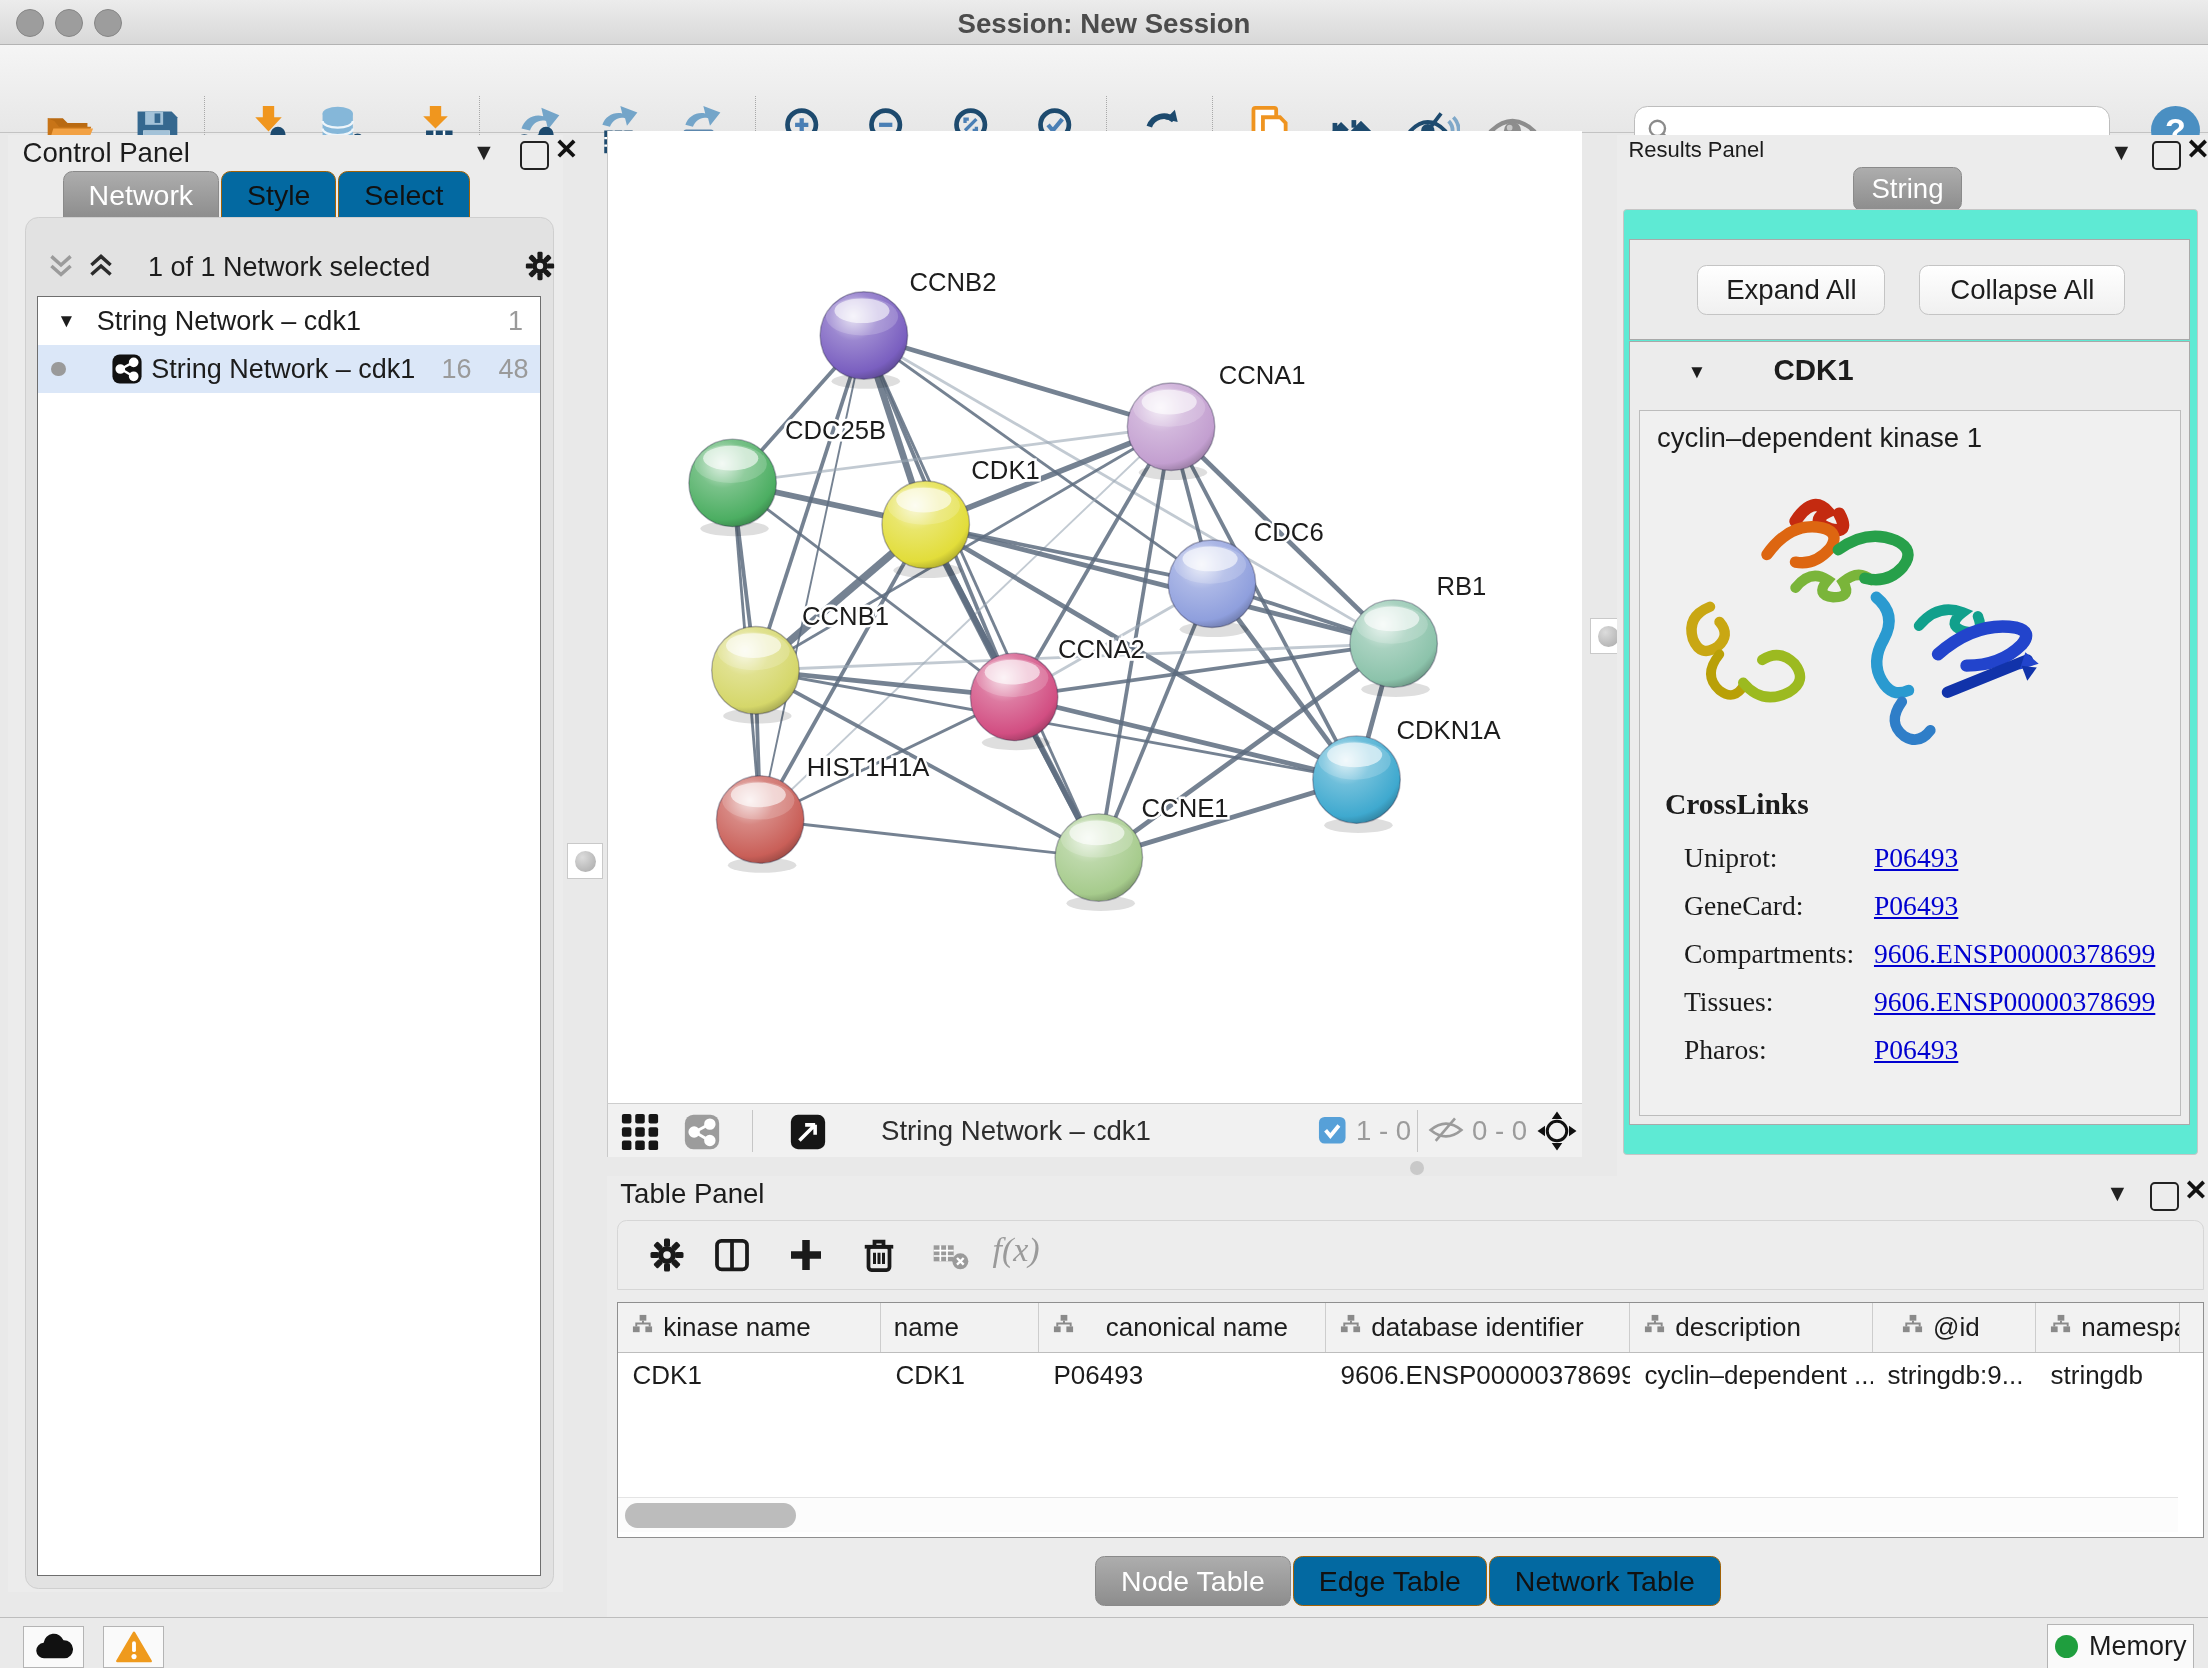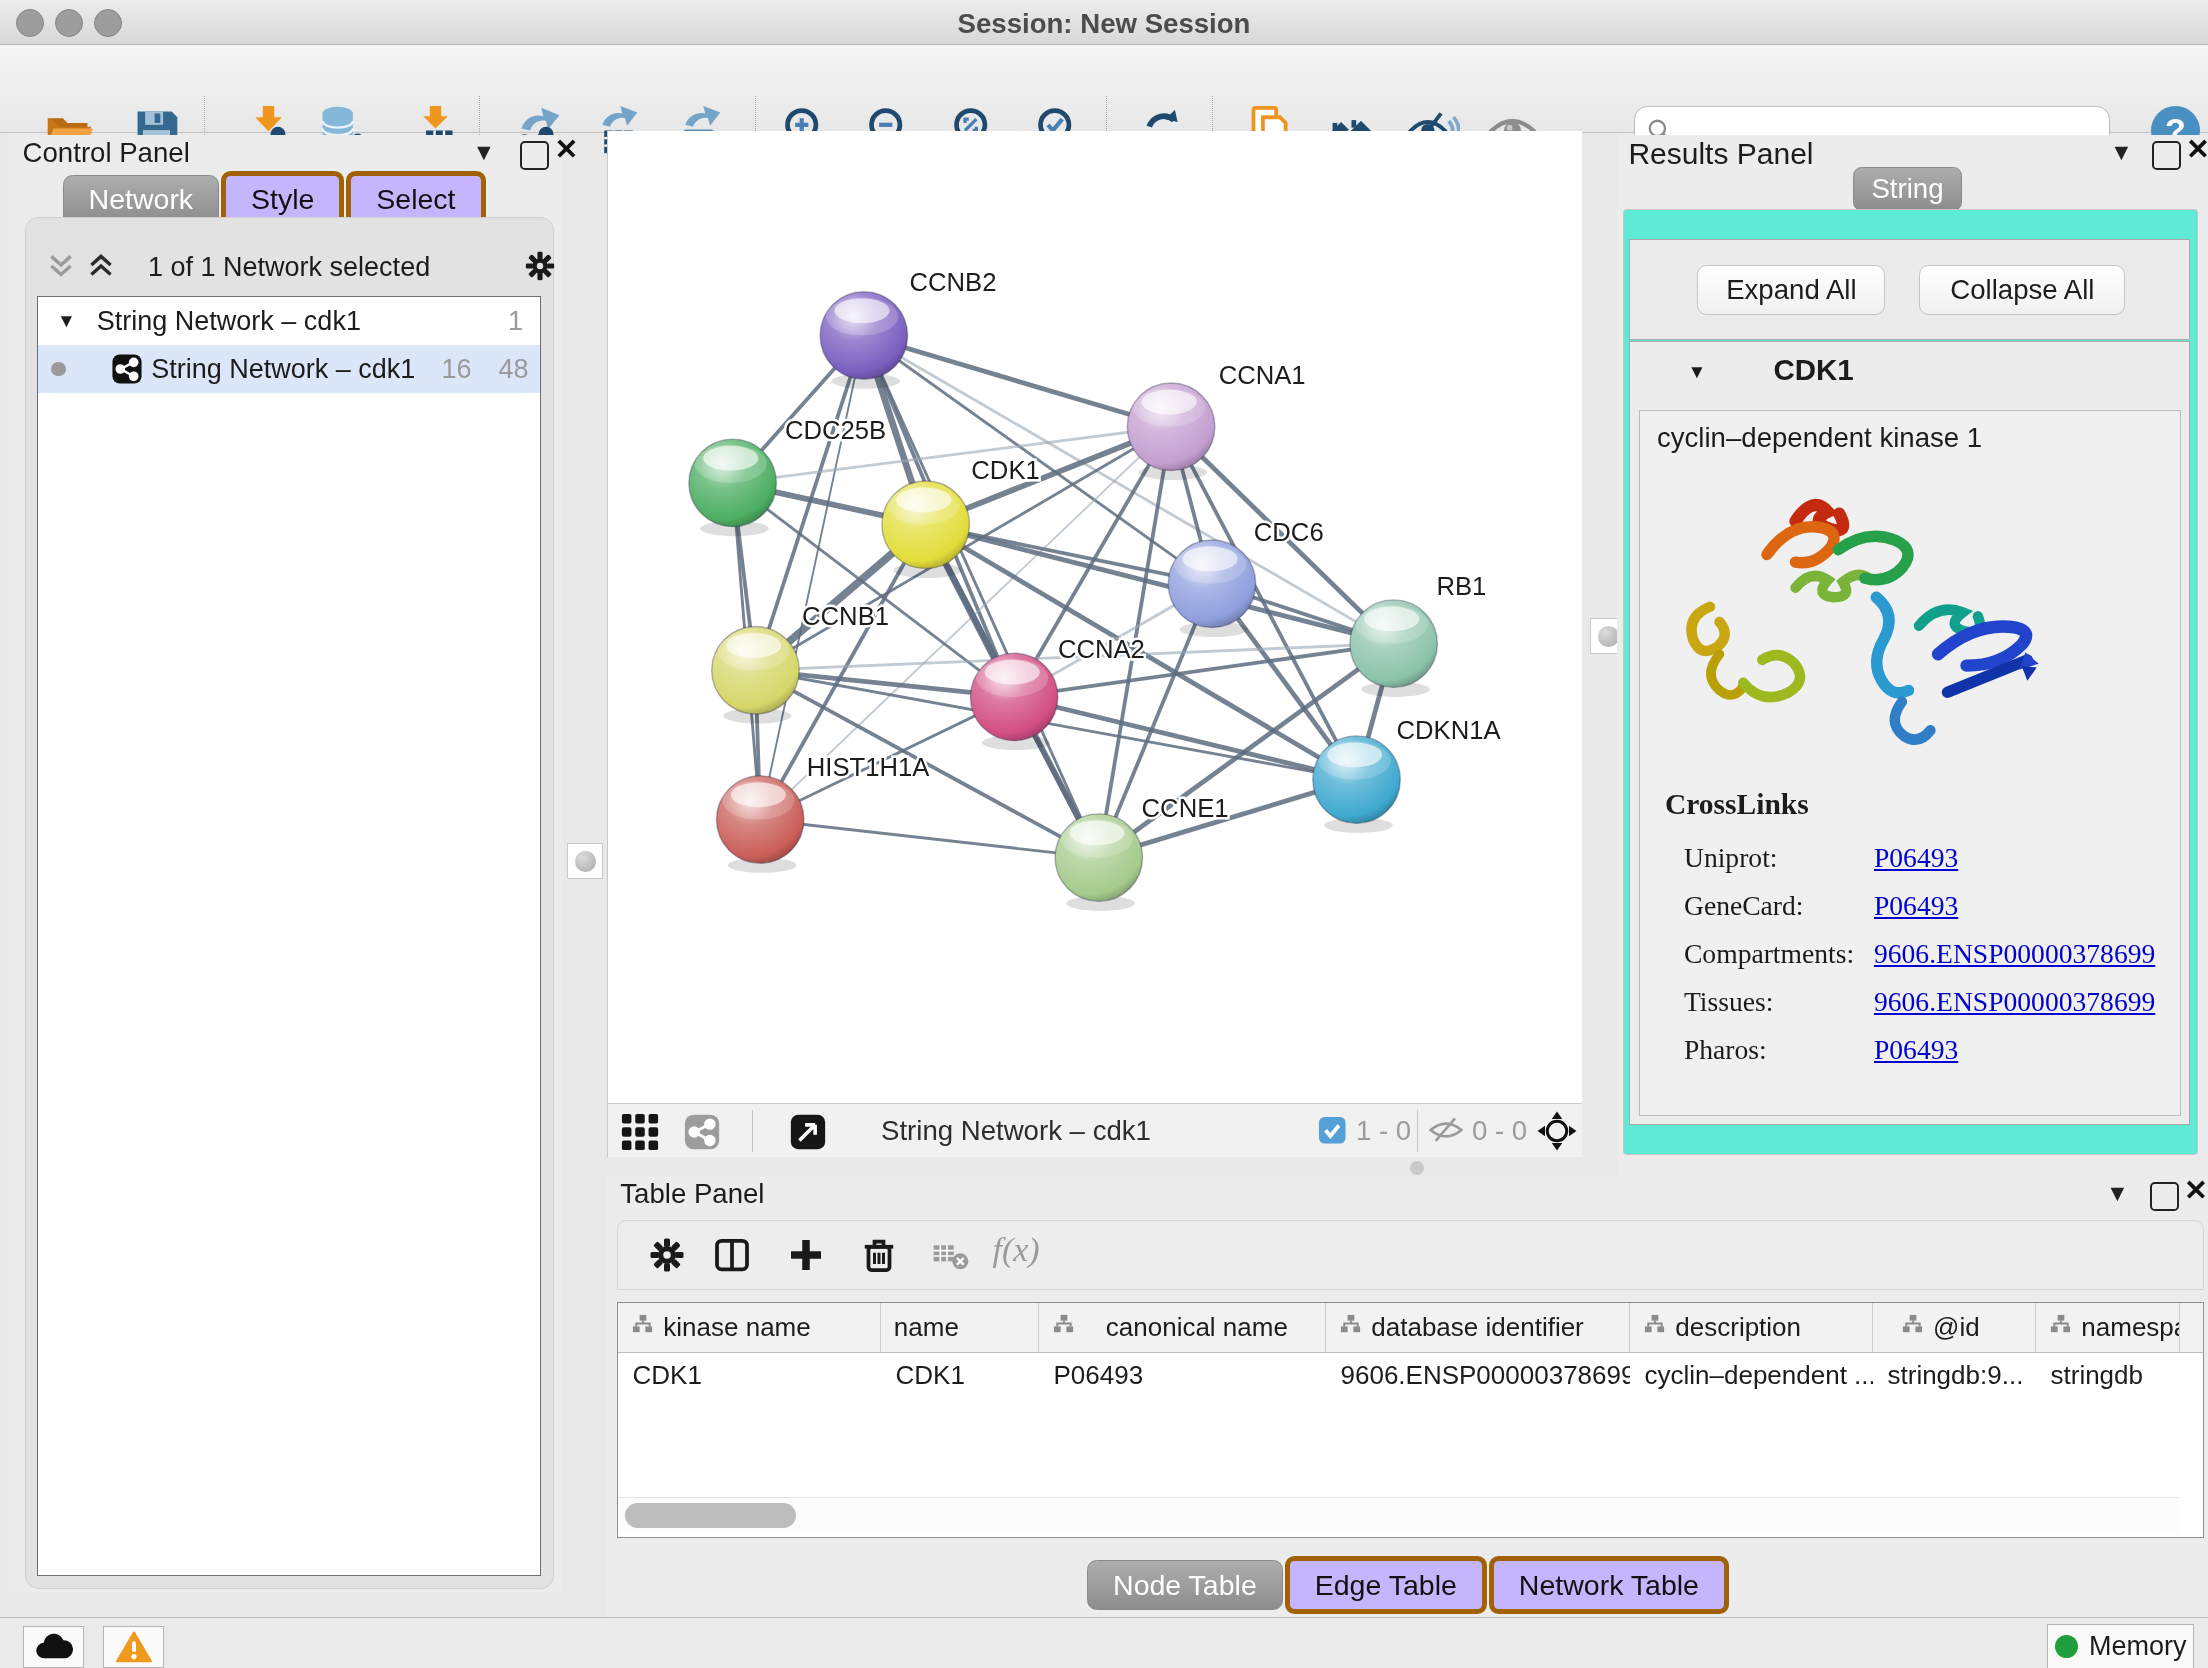--- a/index.html
+++ b/index.html
@@ -14,21 +14,21 @@
   .tbtn{top:59px;width:53px;height:53px;}
   .tbtn svg{width:53px;height:53px;}
   .tsep{top:51px;width:0;height:67px;border-left:1.9px dotted #a8a8a8;}
   .searchbox{left:1634px;top:61px;width:476px;height:51px;background:#fff;border:1.9px solid #bdbdbd;border-radius:13.3px;display:flex;align-items:center;padding-left:11.4px;box-sizing:border-box;}
   .searchbox input{border:none;outline:none;font-size:25px;flex:1;background:transparent;}
   
   .pctl{font-size:23px;color:#222;}
   .pbox{width:25px;height:25px;border:2.9px solid #222;border-radius:4.8px;display:inline-block;}
   .px{font-size:28.5px;font-weight:bold;color:#111;}
   .graytab{background:linear-gradient(#adadad,#8d8d8d);color:#fff;border:1px solid #8a8a8a;}
-  .whitetab{background:#c4b5fd;color:#111;border:5px solid #a16207;}
+  .whitetab{background:#0369a1;color:#111;border:1px solid #a16207;}
   
   .cpanel{left:7.6px;top:135px;width:555px;height:1457px;background:#ececec;}
   .cp-tabs .tab{display:inline-block;font-size:28.5px;padding:6.7px 25px;border-radius:9.5px 9.5px 0 0;margin-right:1.9px;}
   .cp-inner{left:17px;top:82px;width:527px;height:1370px;background:#e2e2e2;border:1px solid #cfcfcf;border-radius:13.3px;}
   .cp-listhead{top:28.5px;left:0;width:100%;height:42px;}
   .cp-list{left:11.4px;top:78px;width:502px;height:1278px;background:#fff;border:1.9px solid #6e6e6e;font-size:27px;}
   .trow{height:48px;display:flex;align-items:center;}
   .trow .cnt{color:#9a9a9a;}
   .sel{background:#dbe7f8;}
   
@@ -635,21 +635,21 @@
       <line x1="12" y1="40" x2="42" y2="5" stroke="#9b9b9b" stroke-width="4"></line>
     </svg>
   <div class="abs ncount" style="left:864px">0 - 0</div>
   <svg class="abs" style="left:928px;top:5.7px" width="42" height="42" viewBox="0 0 56 56">
       <circle cx="28" cy="28" r="13" fill="none" stroke="#111" stroke-width="4"></circle>
       <path d="M28 2l7 10H21zM28 54l-7-10h14zM2 28l10-7v14zM54 28l-10 7V21z" fill="#111"></path>
     </svg>
 </div>
 
 <div class="abs rpanel">
-  <div class="abs" style="left:11.4px;top:1.9px;font-size:30px;">Results Panel</div>
+  <div class="abs" style="left:11.4px;top:1.9px;font-size:22px;">Results Panel</div>
   <span class="abs pctl" style="left:493px;top:3.8px;">▼</span>
   <span class="abs pbox" style="left:535px;top:5.7px;"></span>
   <span class="abs px" style="left:569px;top:-1.9px;">✕</span>
   <div class="abs graytab" style="left:236px;top:32px;width:107px;height:42px;border-radius:8.6px;text-align:center;font-size:27.6px;line-height:42px;">String</div>
   <div class="abs r-outer">
     <div class="abs r-btnbox">
       <div class="abs rbtn" style="left:67px;width:186px;">Expand All</div>
       <div class="abs rbtn" style="left:289px;width:204px;">Collapse All</div>
     </div>
     <div class="abs r-gene">

